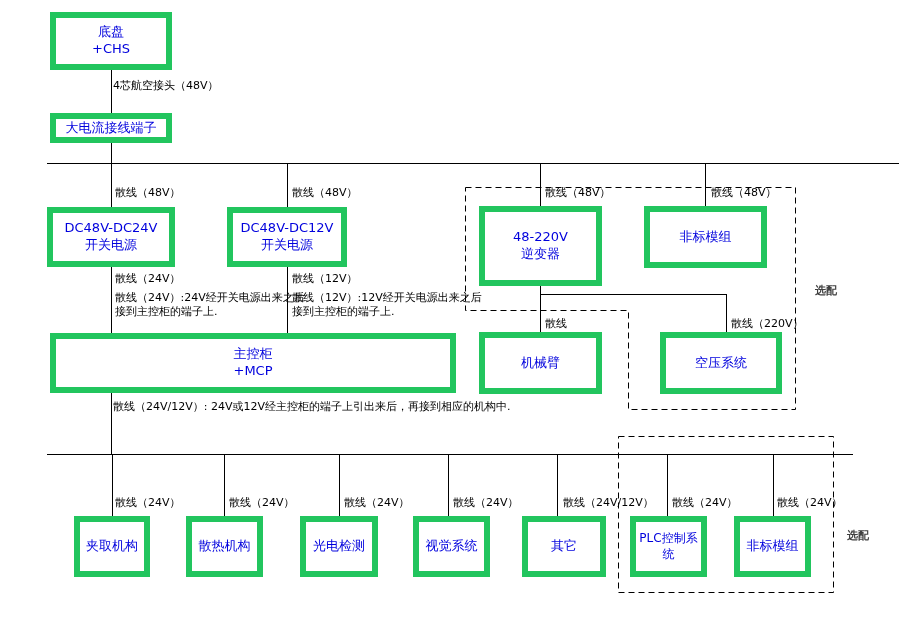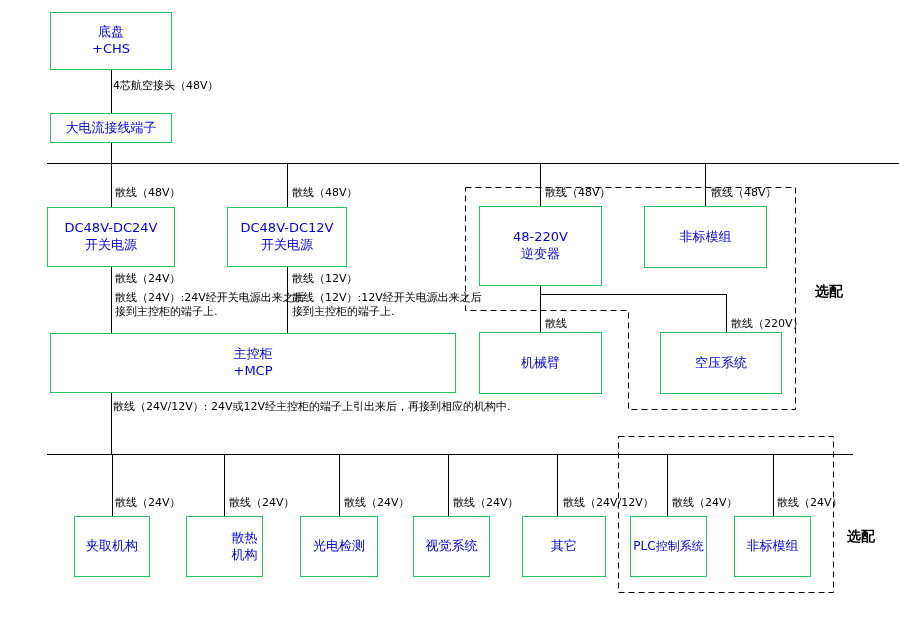--- a/index.html
+++ b/index.html
@@ -2,45 +2,45 @@
 <html><head>
 <meta charset="utf-8">
 <style>
   html,body{margin:0;padding:0;background:#fff;}
   #canvas{
     position:relative;width:899px;height:622px;background:#ffffff;
     font-family:"DejaVu Sans","Liberation Sans",sans-serif;
     overflow:hidden;
   }
   .node{
-    position:absolute;border:1px solid #22c55e;background:#fff;
+    position:absolute;border:6px solid #22c55e;background:#fff;
     display:flex;align-items:center;justify-content:center;text-align:center;
     color:#0000dd;font-size:13px;line-height:1.3;white-space:pre-line;
     box-sizing:border-box;
   }
   .wire-label{
     position:absolute;color:#000;font-size:11px;line-height:1.25;
     white-space:pre-line;
   }
   .optional-label{
-    position:absolute;color:#000000;font-size:14px;font-weight:bold;
+    position:absolute;color:#404040;font-size:11px;font-weight:bold;
   }
   svg{position:absolute;left:0;top:0;}
   
   .n-chassis  {left:50px; top:12px;  width:122px;height:58px;}
   .n-terminal {left:50px; top:113px; width:122px;height:30px;}
   .n-dc24     {left:47px; top:207px; width:128px;height:60px;}
   .n-dc12     {left:227px;top:207px; width:120px;height:60px;}
   .n-inverter {left:479px;top:206px; width:123px;height:80px;}
   .n-modtop   {left:644px;top:206px; width:123px;height:62px;}
   .n-mcp      {left:50px; top:333px; width:406px;height:60px;}
   .n-arm      {left:479px;top:332px; width:123px;height:62px;}
   .n-air      {left:660px;top:332px; width:122px;height:62px;}
   .n-grip     {left:74px; top:516px; width:76px; height:61px;}
-  .n-heat     {left:186px;top:516px; width:77px; height:61px;padding-left:40px;}
+  .n-heat     {left:186px;top:516px; width:77px; height:61px;}
   .n-photo    {left:300px;top:516px; width:78px; height:61px;}
   .n-vision   {left:413px;top:516px; width:77px; height:61px;}
   .n-other    {left:522px;top:516px; width:84px; height:61px;}
   .n-plc      {left:630px;top:516px; width:77px; height:61px;font-size:12px;}
   .n-modbot   {left:734px;top:516px; width:77px; height:61px;}
 </style>
 </head>
 <body>
 
 <div id="canvas">

